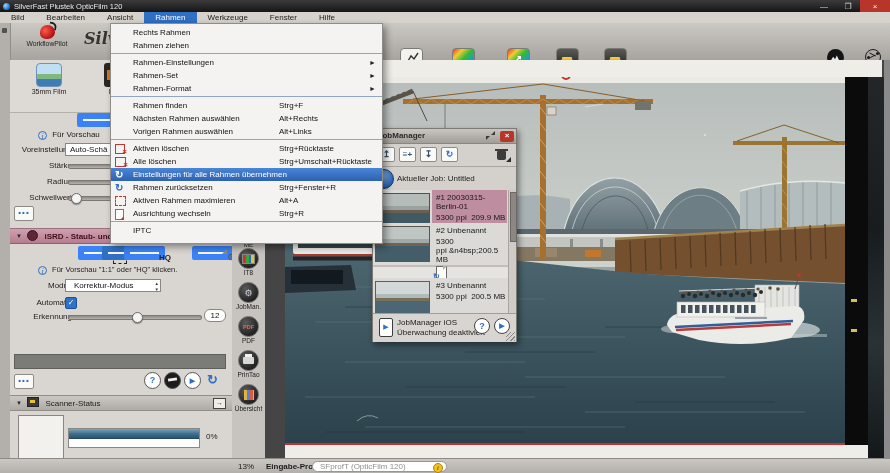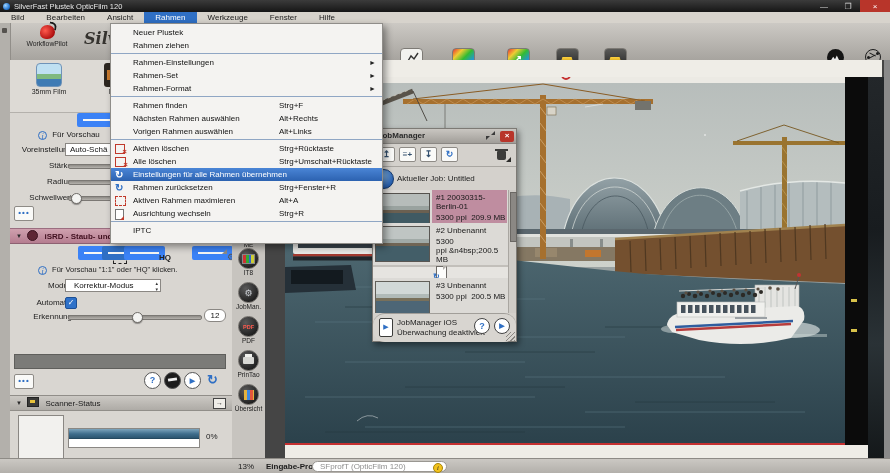--- a/index.html
+++ b/index.html
@@ -131,21 +131,21 @@
   .job-thumb{position:absolute;left:2px;top:3px;width:55px;height:36px;border:1px solid #55524e;box-sizing:border-box;
              background:linear-gradient(180deg,#b6bcba 0 34%,#99a29f 34% 46%,#6b6051 46% 57%,#405a63 57% 100%);}
   .job-text{position:absolute;left:59px;top:0;right:9px;bottom:0;padding:3px 0 0 4px;color:#181818;}
   .job-text.sel{background:#bf8da0;}
   .job-meta{margin-top:2px;}
   .pagedoc{position:relative;display:inline-block;width:9px;height:11px;background:#fdfdfb;border:1px solid #6e6b67;margin-top:2px;}
   .pagedoc::before{content:"";position:absolute;right:-1px;top:-1px;border-left:4px solid #b5b2ad;border-bottom:4px solid transparent;}
   .pagedoc::after{content:"↻";position:absolute;left:-4px;bottom:-3px;color:#2f6fc4;font-size:8px;font-weight:bold;}
   .jm-scroll{position:absolute;right:0;top:61px;width:8px;height:123px;background:#cfccc7;border-left:1px solid #a9a6a1;box-sizing:border-box;}
   .jm-scroll .th{position:absolute;left:1px;top:2px;width:5px;height:48px;background:#8b8884;border:1px solid #6b6864;}
-  .jm-ios{position:absolute;left:0;top:184px;width:143px;height:28px;background:#d8d5d0;border-top:1px solid #a19e99;color:#1c1c1c;border-radius:12px;}
+  .jm-ios{position:absolute;left:0;top:184px;width:143px;height:28px;background:#d8d5d0;border-top:1px solid #a19e99;color:#1c1c1c;}
   .phone{position:absolute;left:6px;top:4px;width:12px;height:17px;border:1px solid #3c3c3a;border-radius:2px;background:#fff;
          text-align:center;line-height:15px;color:#2f6fc4;font-size:7px;}
   .ios-btn{position:absolute;top:4px;width:16px;height:16px;border-radius:50%;background:#fff;border:1px solid #444;
            box-sizing:border-box;text-align:center;line-height:14px;color:#2f6fc4;font-weight:bold;font-size:9px;}
   .grip{position:absolute;right:1px;bottom:1px;width:9px;height:9px;
         background:repeating-linear-gradient(135deg,#8a8783 0 1px,transparent 1px 3px);}
 
   
   .menu{left:110px;top:23px;width:273px;height:221px;background:#f4f3f1;border:1px solid #8f8d89;
         box-shadow:3px 3px 7px rgba(0,0,0,.4);z-index:100;box-sizing:border-box;padding-top:2px;}
@@ -611,21 +611,21 @@
       <div style="position:absolute;left:24px;top:4px;">JobManager iOS</div>
       <div style="position:absolute;left:24px;top:14px;">Überwachung deaktiviert</div>
       <span class="ios-btn" style="right:26px;">?</span>
       <span class="ios-btn" style="right:6px;font-size:7px;">▶</span>
       <span class="grip"></span>
     </div>
   </div>
 
   <div class="abs menu">
     <div class="mrow">
-        <span class="mlabel">Neuer Plustek</span>
+        <span class="mlabel">Rechts Rahmen</span>
       </div>
     <div class="mrow">
         <span class="mlabel">Rahmen ziehen</span>
       </div>
     <div class="msep"></div>
     <div class="mrow">
         <span class="mlabel">Rahmen-Einstellungen</span>
         <span class="msub">►</span>
       </div>
     <div class="mrow">

